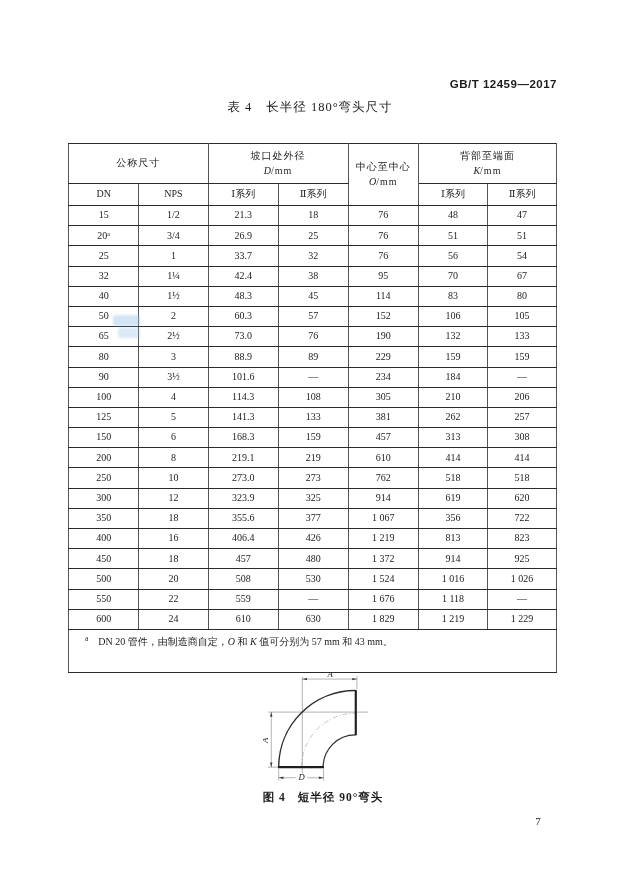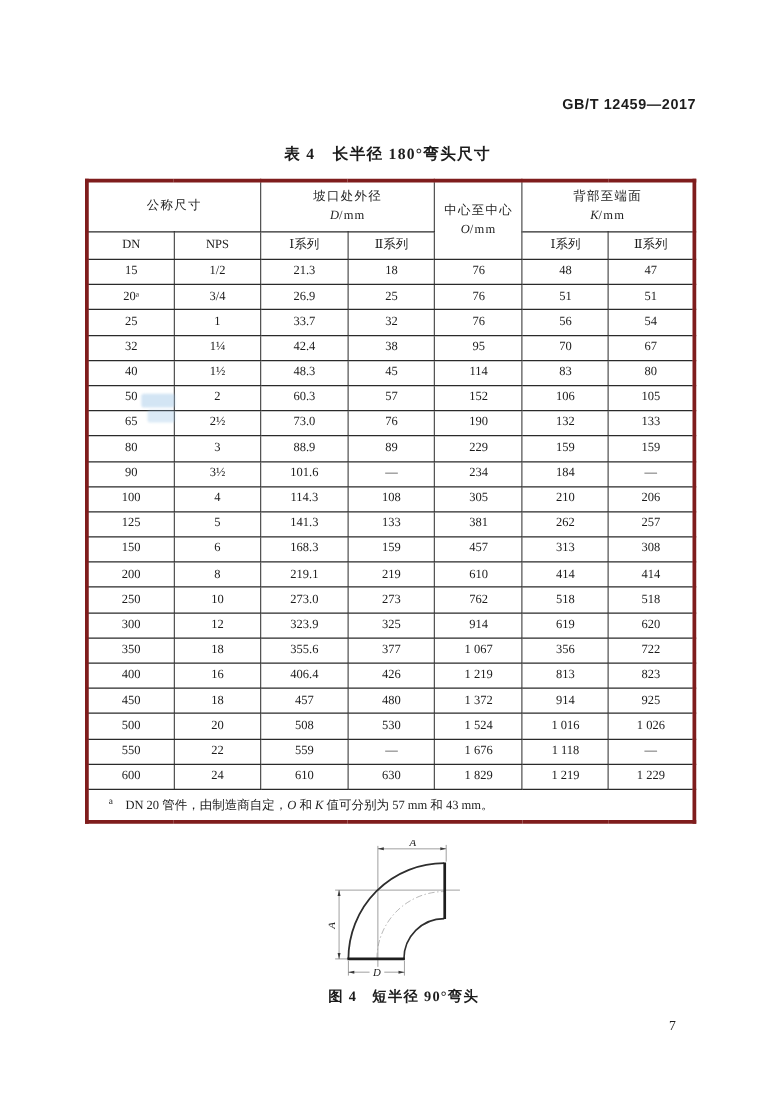--- a/index.html
+++ b/index.html
@@ -9,42 +9,42 @@
     font-family:"Liberation Serif","DejaVu Serif",serif;
     color:#1c1c1c;
     -webkit-font-smoothing:antialiased;
   }
   .doc-number {
     position:absolute; top:66px; right:63px;
     font-size:11.5px; font-weight:bold; letter-spacing:.5px;
     font-family:"Liberation Sans","DejaVu Sans",sans-serif;
   }
   .table-title {
-    position:absolute; top:103px; left:0; width:100%;
-    text-align:center; font-size:12.5px; font-weight:bold; letter-spacing:1px;
+    position:absolute; top:87px; left:0; width:100%;
+    text-align:center; font-size:12.5px; font-weight:normal; letter-spacing:1px;
   }
   .table-title .gap { display:inline-block; width:14px; }
 
   .table-wrap { position:absolute; left:68px; top:131px; width:489px; }
   table {
     width:100%; border-collapse:collapse; table-layout:fixed;
-    border:3px solid #7f1d1d;
+    border:1px solid #7f1d1d;
   }
   th, td {
     border-left:1px solid #555; border-right:1px solid #555;
     border-top:1.5px solid #2a2a2a; border-bottom:1.5px solid #2a2a2a;
     text-align:center; vertical-align:middle;
     font-size:10px; font-weight:normal; padding:0; line-height:1.45;
   }
   thead th.grp { height:39px; letter-spacing:1px; }
   thead th.sub { height:21px; }
   thead th .sym, tfoot .sym { font-style:italic; letter-spacing:0; }
   tbody td { height:19.2px; }
   tfoot td {
-    height:20px; text-align:left; padding:2px 6px 2px 16px; line-height:1.4;
+    height:20px; text-align:left; padding:2px 6px 20px 16px; line-height:1.4;
   }
   tfoot sup { font-size:7.5px; margin-right:10px; }
 
   .watermark { position:absolute; border-radius:2px; filter:blur(1px); }
   .wm-a { left:113px; top:303px; width:27px; height:11px; background:rgba(150,192,228,.42); }
   .wm-b { left:118px; top:316px; width:22px; height:10px; background:rgba(150,192,228,.34); }
 
   .figure { position:absolute; left:263px; top:660px; width:114px; height:114px; }
   .figure svg { width:100%; height:100%; }
   .fig-caption {

